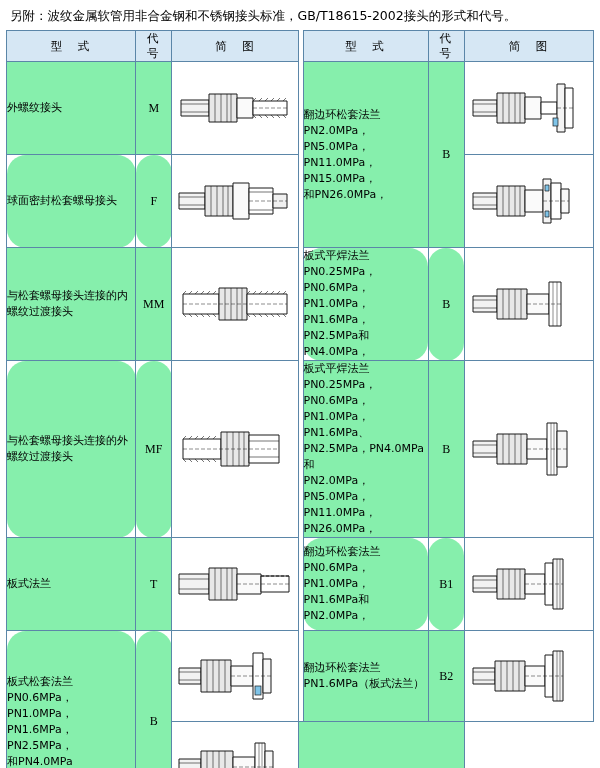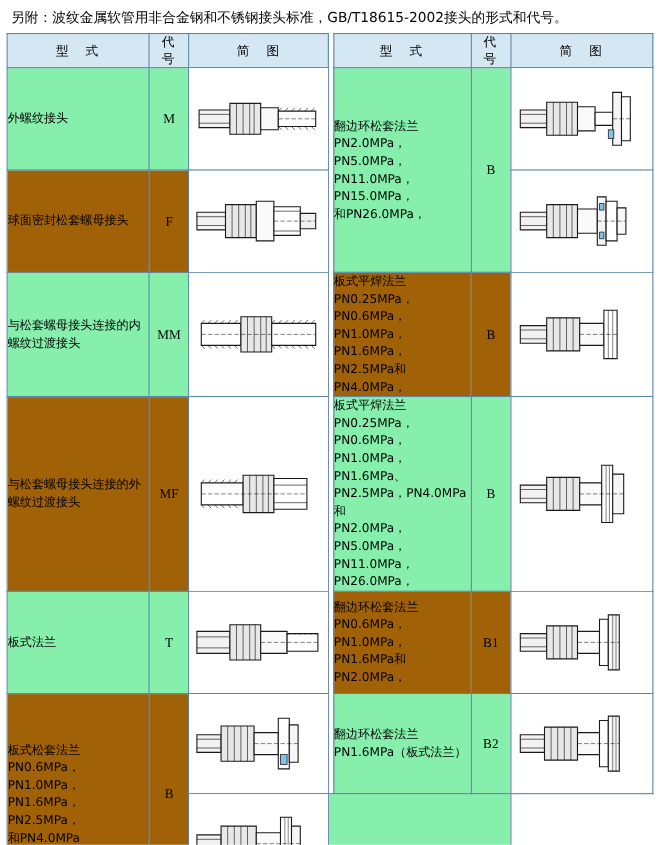--- a/index.html
+++ b/index.html
@@ -38,21 +38,21 @@
   .cell-type{
     font-size:11px;
     line-height:16px;
     padding:4px 6px;
   }
   .cell-code{
     text-align:center;
     font-size:12px;
     font-family:"Liberation Serif","DejaVu Serif",serif;
   }
-  .yellow{background:#a16207;}
+  .yellow{background:#86efac;border-radius:19px;}
   .white{background:#86efac;}
   .fig{
     background:#ffffff;
     position:relative;
     height:100%;
   }
   .figwrap{
     display:flex;align-items:center;justify-content:center;
     height:100%;
   }

